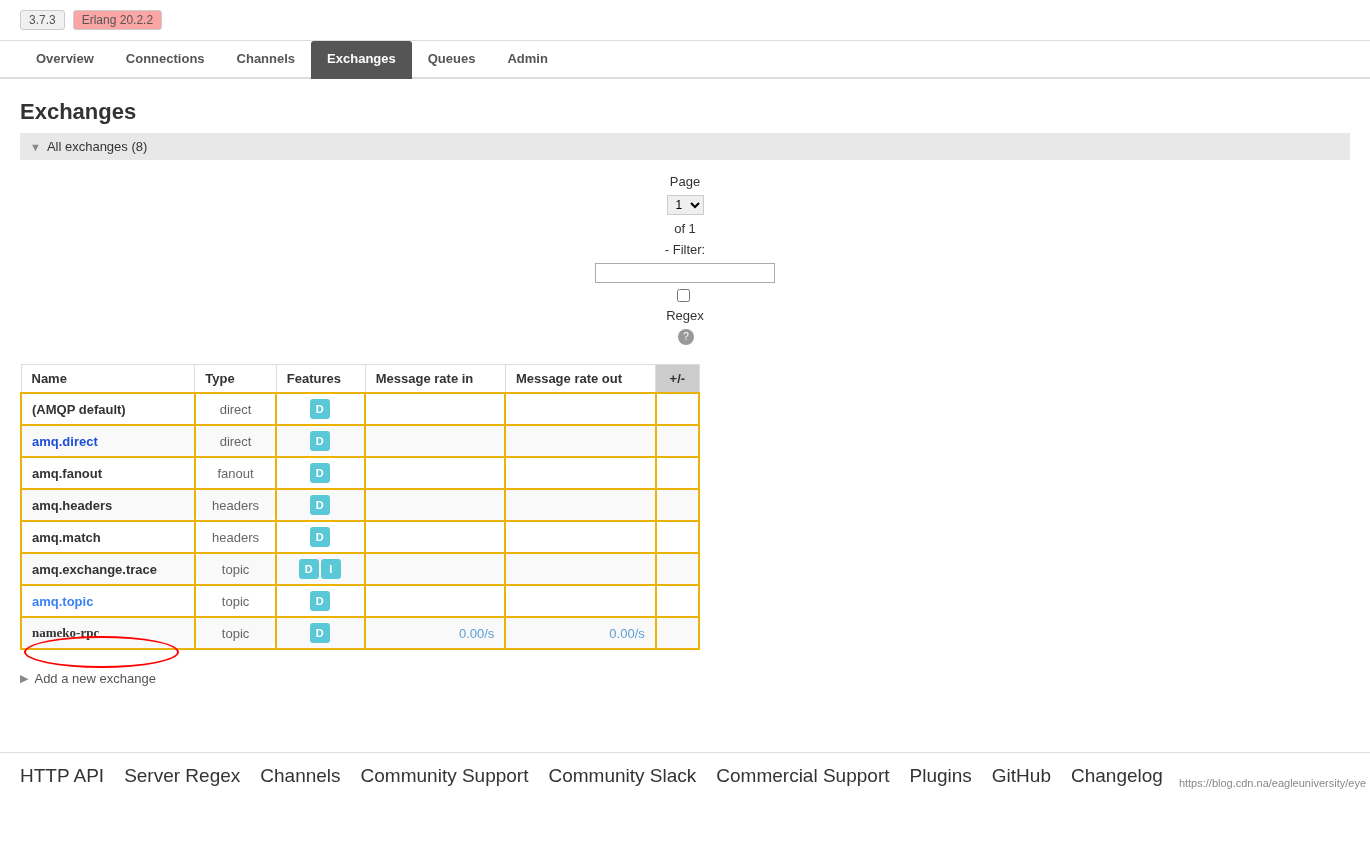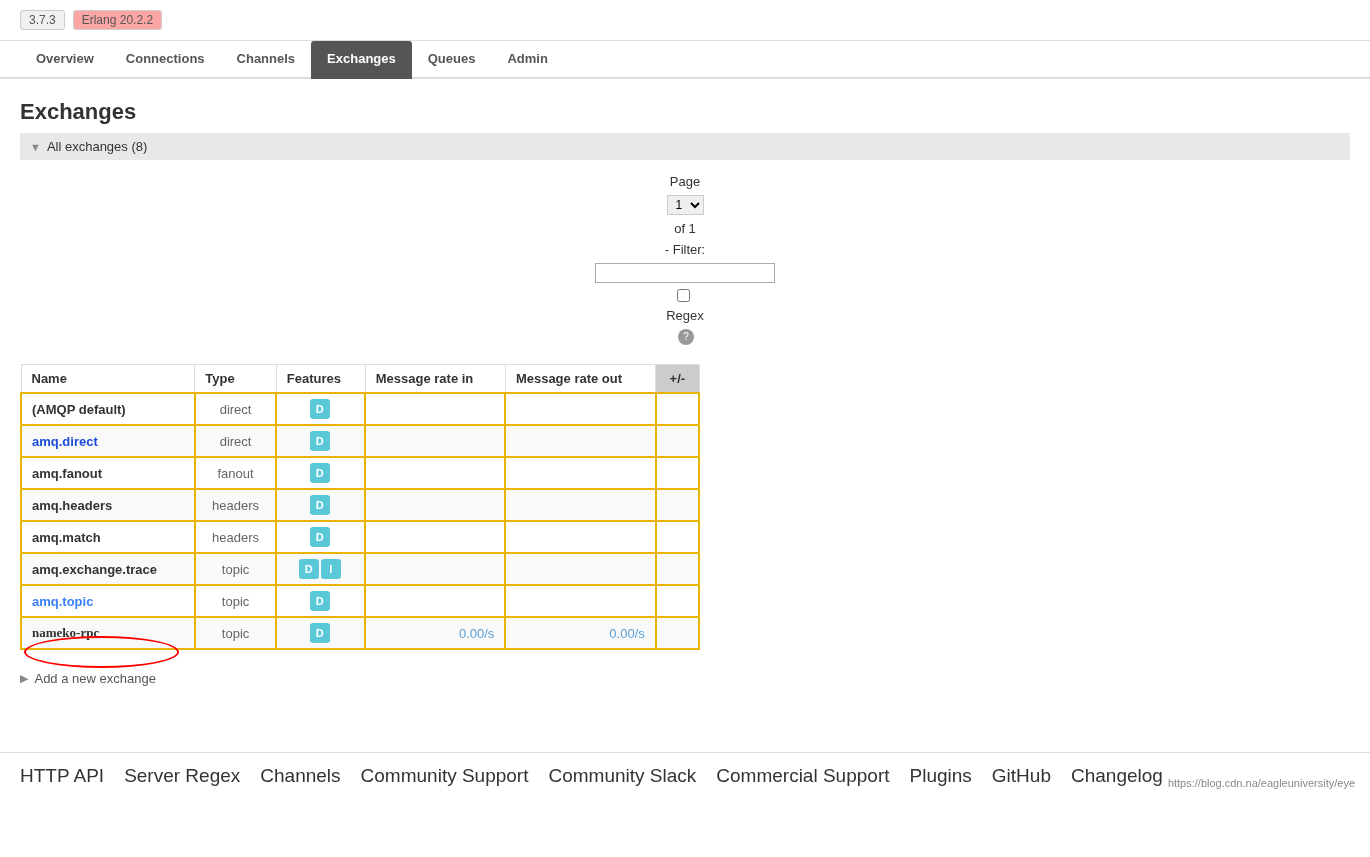--- a/index.html
+++ b/index.html
@@ -47,21 +47,21 @@
 
     .feature-badge { display: inline-flex; align-items: center; justify-content: center; width: 20px; height: 20px; background: #5bc8d8; color: #fff; border-radius: 3px; font-size: 11px; font-weight: bold; margin-right: 2px; }
 
     
     .add-exchange { display: flex; align-items: center; gap: 6px; color: #555; font-size: 13px; cursor: pointer; padding: 6px 0; }
     .add-exchange .arrow { color: #888; font-size: 11px; }
 
     
     .footer { border-top: 1px solid #ddd; padding: 12px 20px; display: flex; align-items: center; gap: 20px; margin-top: 40px; position: relative; }
     .footer a { font-size: 19px; font-weight: normal; color: #333; text-decoration: none; cursor: pointer; }
-    .footer-url { position: absolute; right: 15px; bottom: 10px; font-size: 11px; color: #888; }
+    .footer-url { position: absolute; right: 4px; bottom: 10px; font-size: 11px; color: #888; }
 
     .type-cell { color: #666; text-align: center; border-radius: 9px; }
     .features-cell { text-align: center; }
   </style>
 </head>
 <body>
 
 <div class="header">
   <span class="version-badge">3.7.3</span>
   <span class="erlang-badge">Erlang 20.2.2</span>

